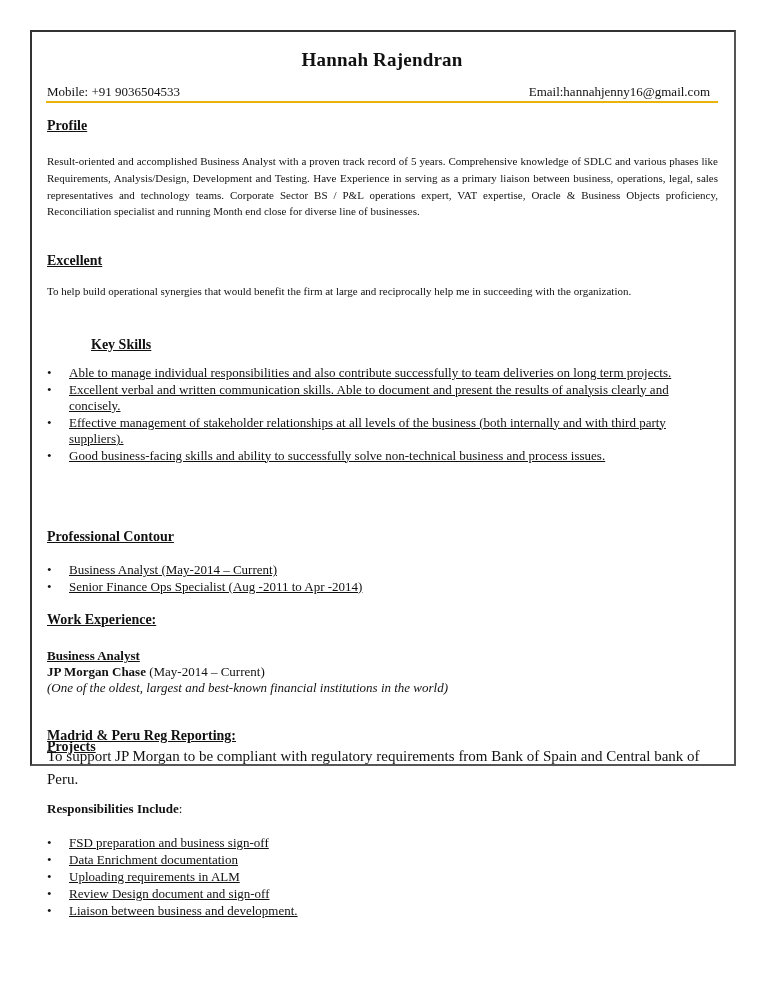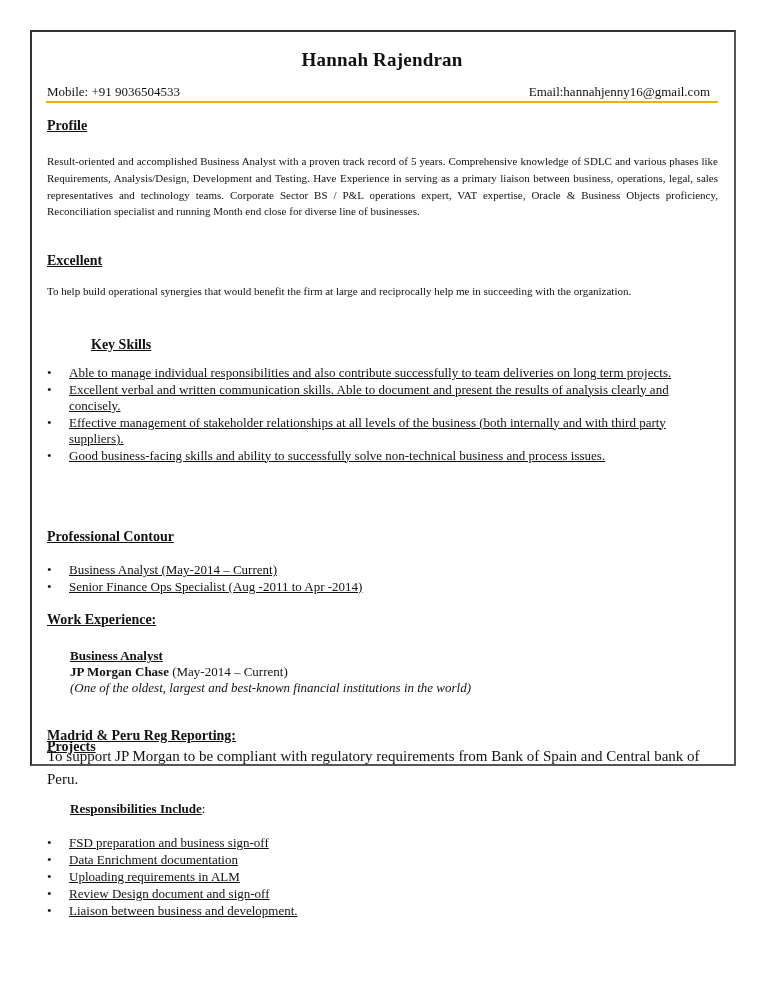--- a/index.html
+++ b/index.html
@@ -16,21 +16,21 @@
     .contact .email { position: absolute; right: 8px; top: 1px; }
     .abs { position: absolute; left: 1px; right: 0; }
     .h { font-weight: bold; text-decoration: underline; font-size: 14px; }
     .para { font-size: 11px; line-height: 16.8px; text-align: justify; }
     .para.left { text-align: left; }
     ul.bul { list-style: none; margin: 0; padding: 0; font-size: 13px; line-height: 16.5px; text-decoration: underline; }
     ul.bul li { position: relative; padding-left: 22px; }
     ul.bul li::before { content: "\2022"; position: absolute; left: 0; top: 0; font-size: 13px; }
     .small-b { font-weight: bold; font-size: 13px; }
     .italic { font-style: italic; font-size: 13px; }
-    .line13 { font-size: 13px; line-height: 16px; margin-left: 23px; }
+    .line13 { font-size: 13px; line-height: 16px; }
     .big { font-size: 15px; line-height: 23px; }
   </style>
 </head>
 <body>
 
 <div class="page">
   <div class="content">
 
     <div class="name">Hannah Rajendran</div>
 
@@ -64,21 +64,21 @@
     <div class="abs line13" style="top:632px;">
       <span class="small-b">JP Morgan Chase</span><span> (May-2014 – Current)</span>
     </div>
     <div class="abs italic line13" style="top:648px;">(One of the oldest, largest and best-known financial institutions in the world)</div>
 
     <div class="abs h" style="top:707px;">Projects</div>
     <div class="abs h" style="top:696px;">Madrid &amp; Peru Reg Reporting:</div>
     <div class="abs big" style="top:713px;">To support JP Morgan to be compliant with regulatory requirements from Bank of Spain and Central bank of Peru.</div>
 
     <div class="abs line13" style="top:769px;">
-      <span class="small-b" style="text-decoration: underline;">Responsibilities Include</span><span>:</span>
+      <span class="small-b" style="">Responsibilities Include</span><span>:</span>
     </div>
     <ul class="abs bul" style="top:802px; line-height:17px;">
       <li>FSD preparation and business sign-off</li>
       <li>Data Enrichment documentation</li>
       <li>Uploading requirements in ALM</li>
       <li>Review Design document and sign-off</li>
       <li>Liaison between business and development.</li>
     </ul>
 
   </div>

